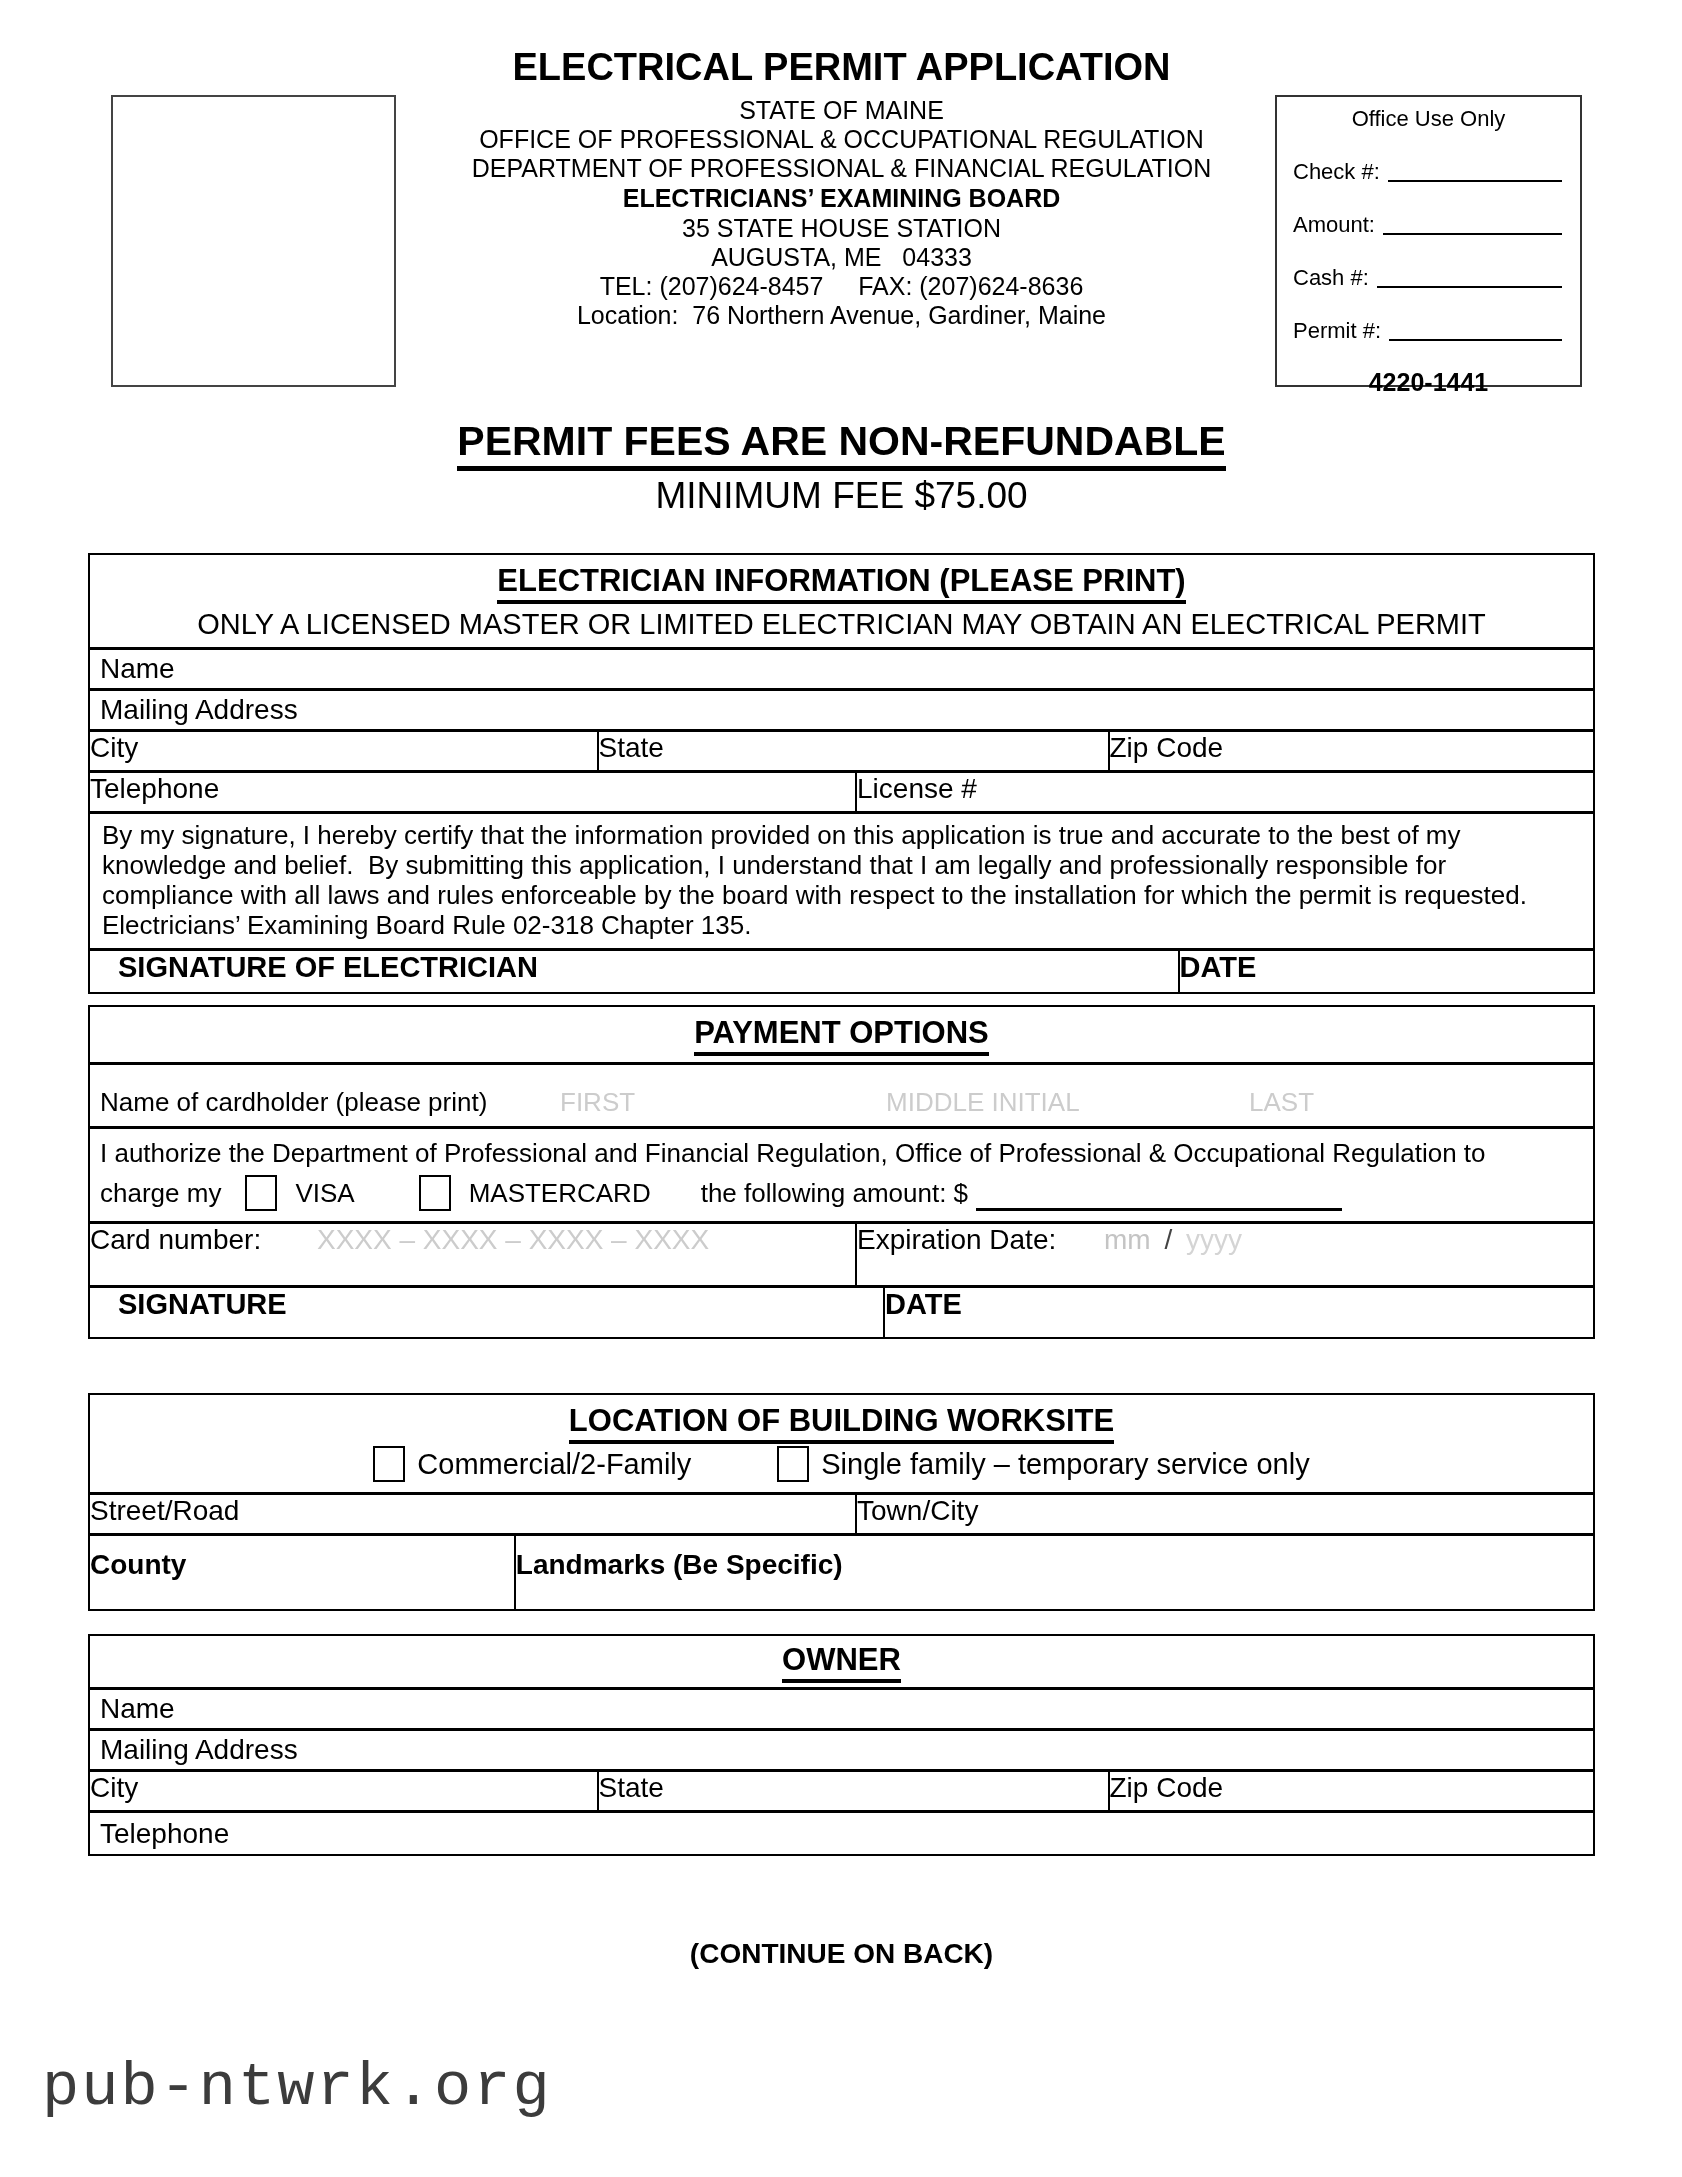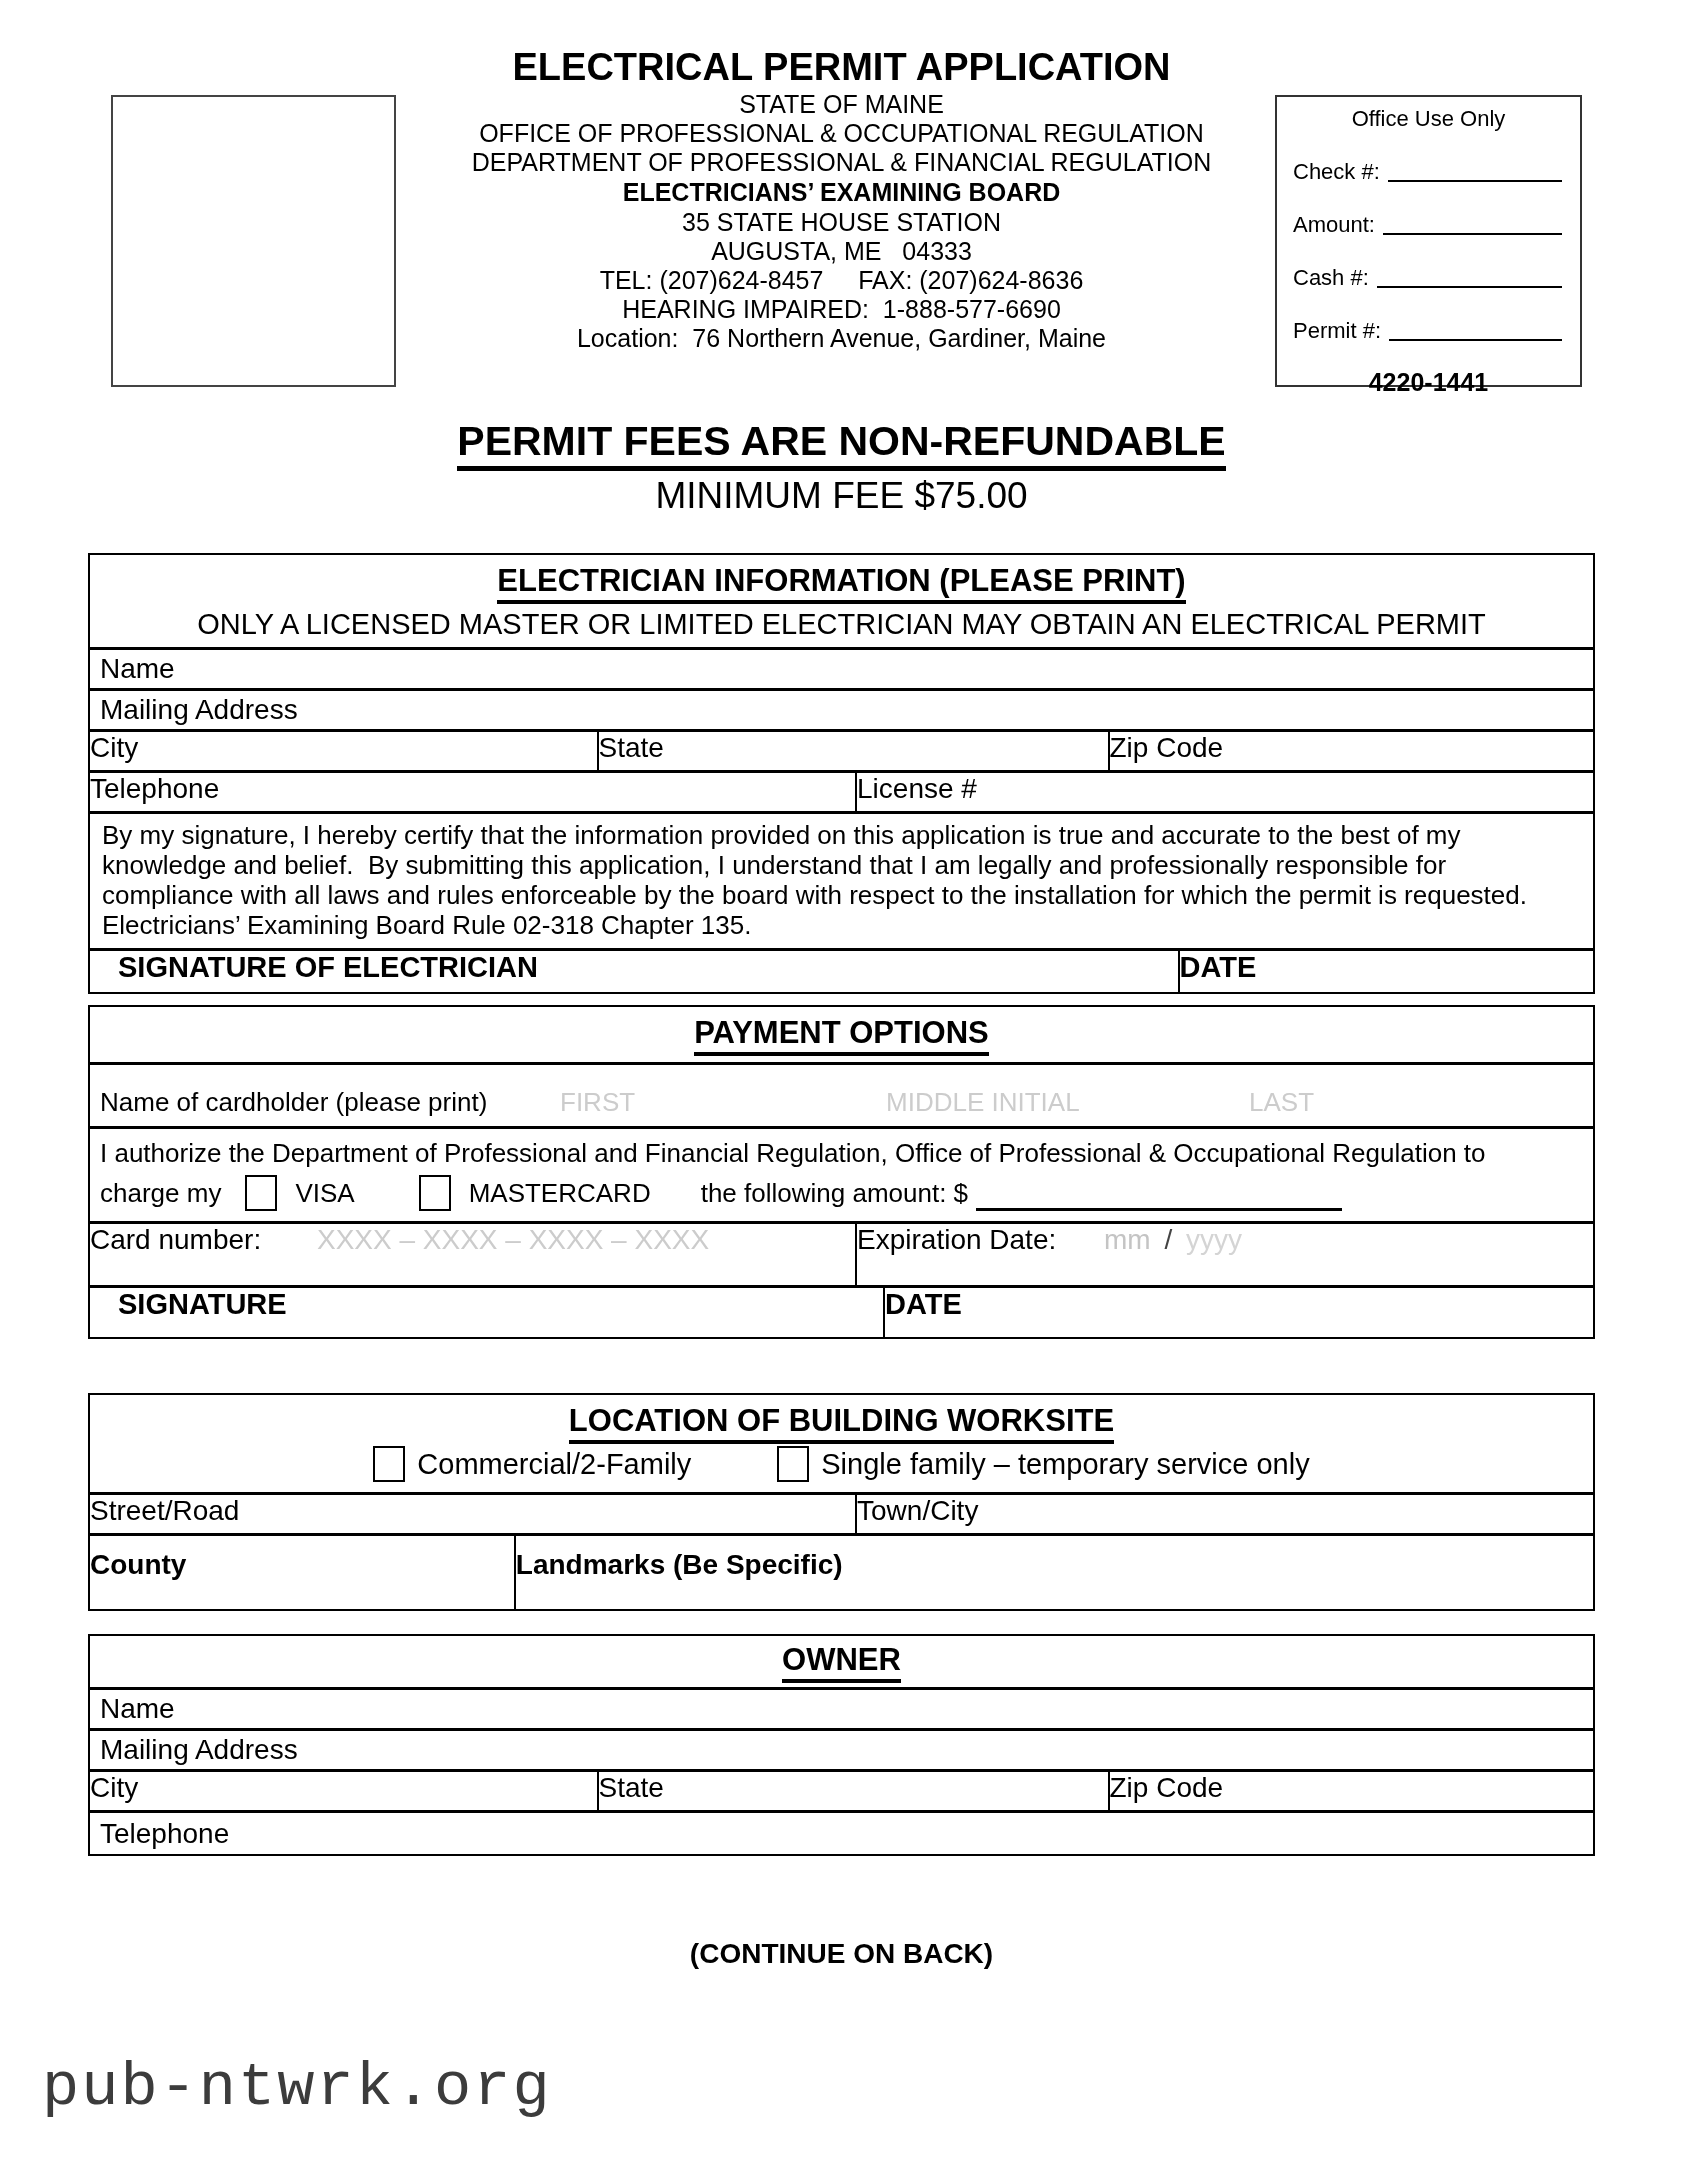--- a/index.html
+++ b/index.html
@@ -17,21 +17,21 @@
   
   .logo-box {
     position:absolute; left:111px; top:95px;
     width:281px; height:288px;
     border:2px solid #444; background:#fff;
   }
   .header-center {
     position:absolute; left:0; right:0; top:44px;
     text-align:center; line-height:29px; font-size:25px;
   }
-  .h-title { font-size:38px; font-weight:bold; line-height:46px; margin-bottom:0; }
+  .h-title { font-size:38px; font-weight:bold; line-height:46px; margin-bottom:6px; }
   .h-bold { font-weight:bold; line-height:31px; }
   .h-line { line-height:29px; }
 
   .office-box {
     position:absolute; left:1275px; top:95px;
     width:303px; height:288px;
     border:2px solid #333; background:#fff;
     font-size:22px;
   }
   .ou-title { text-align:center; padding-top:9px; }
@@ -117,21 +117,20 @@
 
   <div class="header-center">
     <div class="h-title">ELECTRICAL PERMIT APPLICATION</div>
     <div class="h-line pre">STATE OF MAINE</div>
     <div class="h-line pre">OFFICE OF PROFESSIONAL &amp; OCCUPATIONAL REGULATION</div>
     <div class="h-line pre">DEPARTMENT OF PROFESSIONAL &amp; FINANCIAL REGULATION</div>
     <div class="h-bold pre">ELECTRICIANS’ EXAMINING BOARD</div>
     <div class="h-line pre">35 STATE HOUSE STATION</div>
     <div class="h-line pre">AUGUSTA, ME   04333</div>
     <div class="h-line pre">TEL: (207)624-8457     FAX: (207)624-8636</div>
-    <div class="h-line pre">HEARING IMPAIRED:  1-888-577-6690</div>
     <div class="h-line pre">Location:  76 Northern Avenue, Gardiner, Maine</div>
   </div>
 
   <div class="office-box">
     <div class="ou-title">Office Use Only</div>
     <div class="ou-field">
       <span>Check #:</span>
       <span class="ou-line"></span>
     </div>
     <div class="ou-field">

